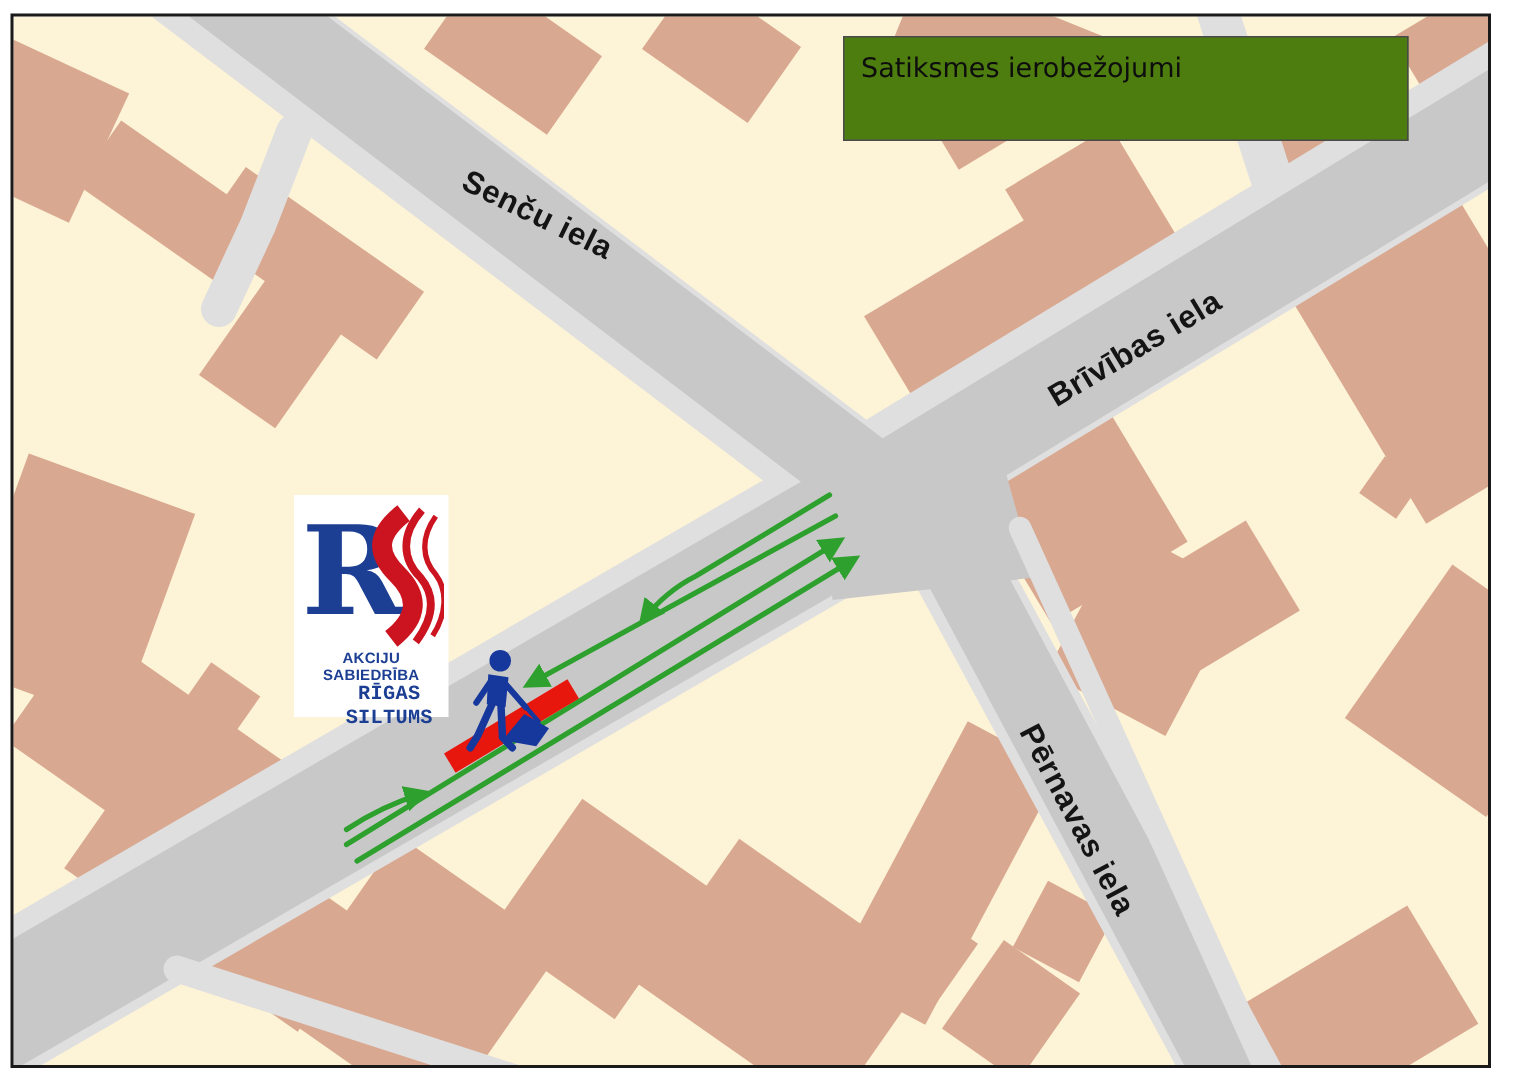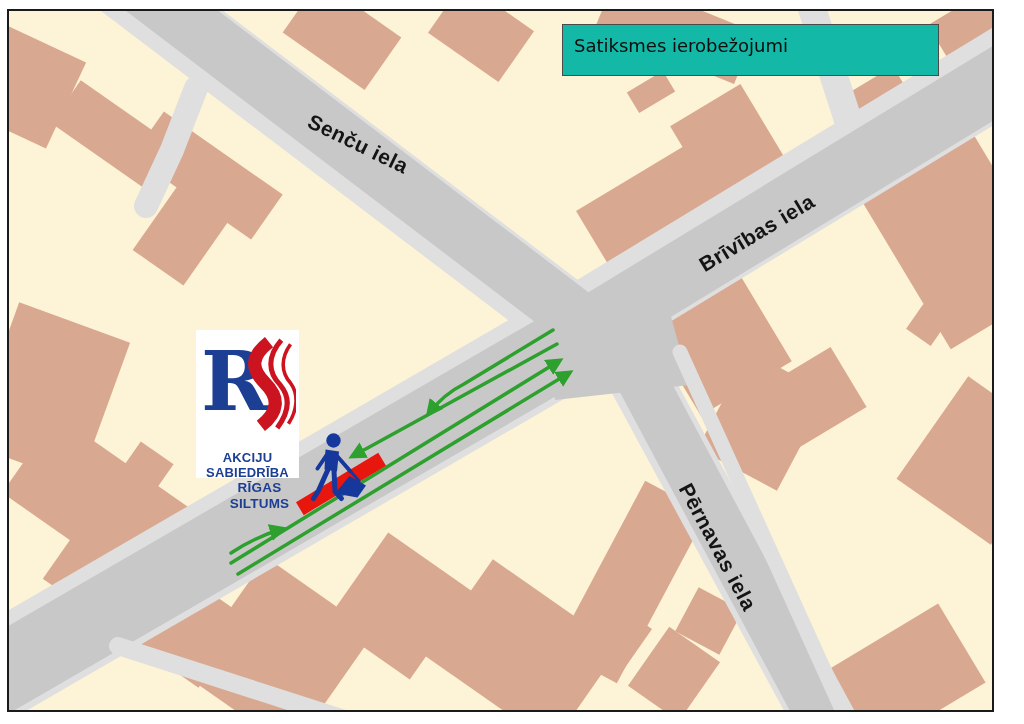--- a/index.html
+++ b/index.html
@@ -10,45 +10,45 @@
   svg.map{position:absolute;left:0;top:0;}
   .street-label{
     position:absolute;font-weight:bold;font-size:21px;color:#141414;
     letter-spacing:0.5px;white-space:nowrap;text-align:center;
     transform-origin:center center;pointer-events:none;
   }
   .lbl-senchu{left:268px;top:132px;width:180px;transform:rotate(26deg);}
   .lbl-brivibas{left:652px;top:221px;width:210px;transform:rotate(-31deg);}
   .lbl-pernavas{left:630px;top:535px;width:175px;transform:rotate(62deg);}
   .notice{
-    position:absolute;left:562px;top:24px;width:377px;height:52px;
-    background:#14b8a6;border:1.5px solid #4a4a4a;box-sizing:border-box;
+    position:absolute;left:562px;top:24px;width:377px;height:70px;
+    background:#4d7c0f;border:1.5px solid #4a4a4a;box-sizing:border-box;
     padding:7px 11px;font-family:"DejaVu Sans",sans-serif;font-size:18px;
     line-height:27px;color:#0d0d0d;white-space:nowrap;
   }
   .logo{
     position:absolute;left:196px;top:330px;width:103px;height:148px;
     background:#ffffff;box-sizing:border-box;padding-top:2px;
   }
   .monogram{position:relative;height:102px;}
   .logo-r{
     position:absolute;left:5px;top:0px;
     font-family:"DejaVu Serif",serif;font-weight:bold;font-size:82px;
     line-height:98px;color:var(--logo_blue,#1c3f94);
   }
   .logo-s{position:absolute;left:42px;top:4px;}
   .logo-type{
-    font-size:13px;font-weight:bold;color:var(--logo_blue,#1c3f94);
-    text-align:center;letter-spacing:0.2px;margin-top:16px;
+    font-size:10px;font-weight:bold;color:var(--logo_blue,#1c3f94);
+    text-align:center;letter-spacing:0.2px;margin-top:0;
     font-family:"Liberation Sans",sans-serif;
   }
   .logo-name{
     font-size:13.5px;font-weight:bold;color:var(--logo_blue,#1c3f94);
     text-align:center;letter-spacing:0.2px;line-height:16px;
-    font-family:Liberation Sans, sans-serif;
+    font-family:Liberation Mono, monospace;
     margin-left:24px;
   }
 </style>
 </head>
 <body>
 
 <div class="stage">
 
   <svg class="map" width="1024" height="724" viewBox="0 0 1024 724">
     <defs>

